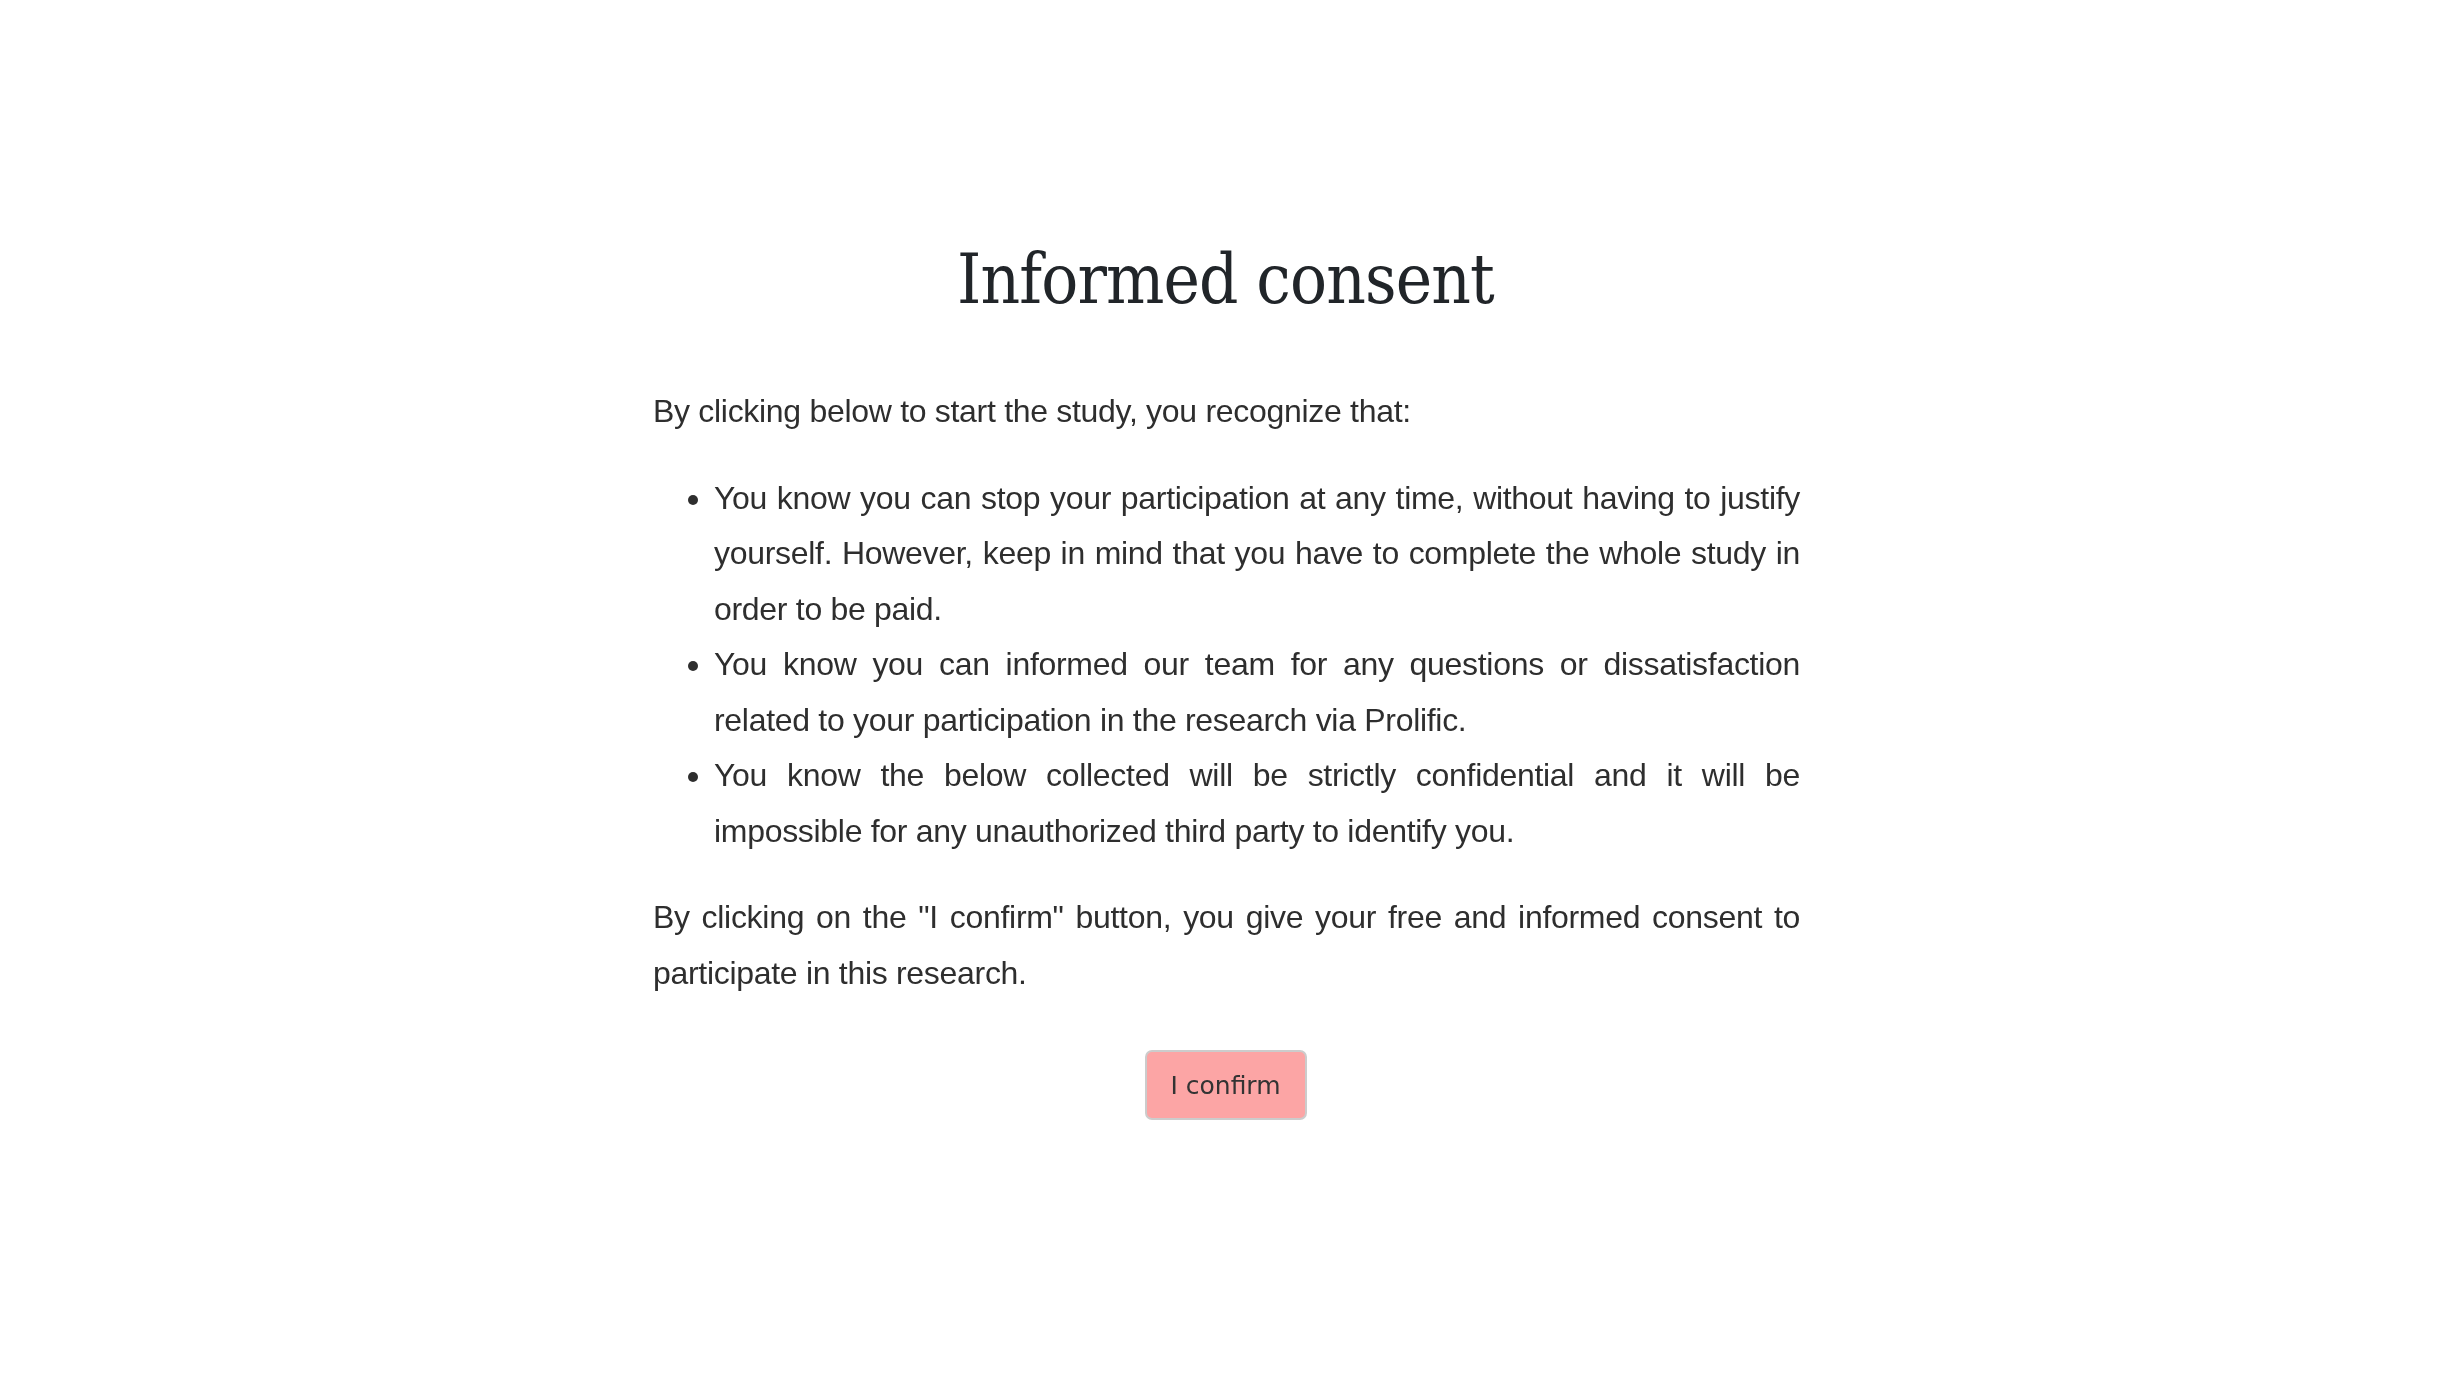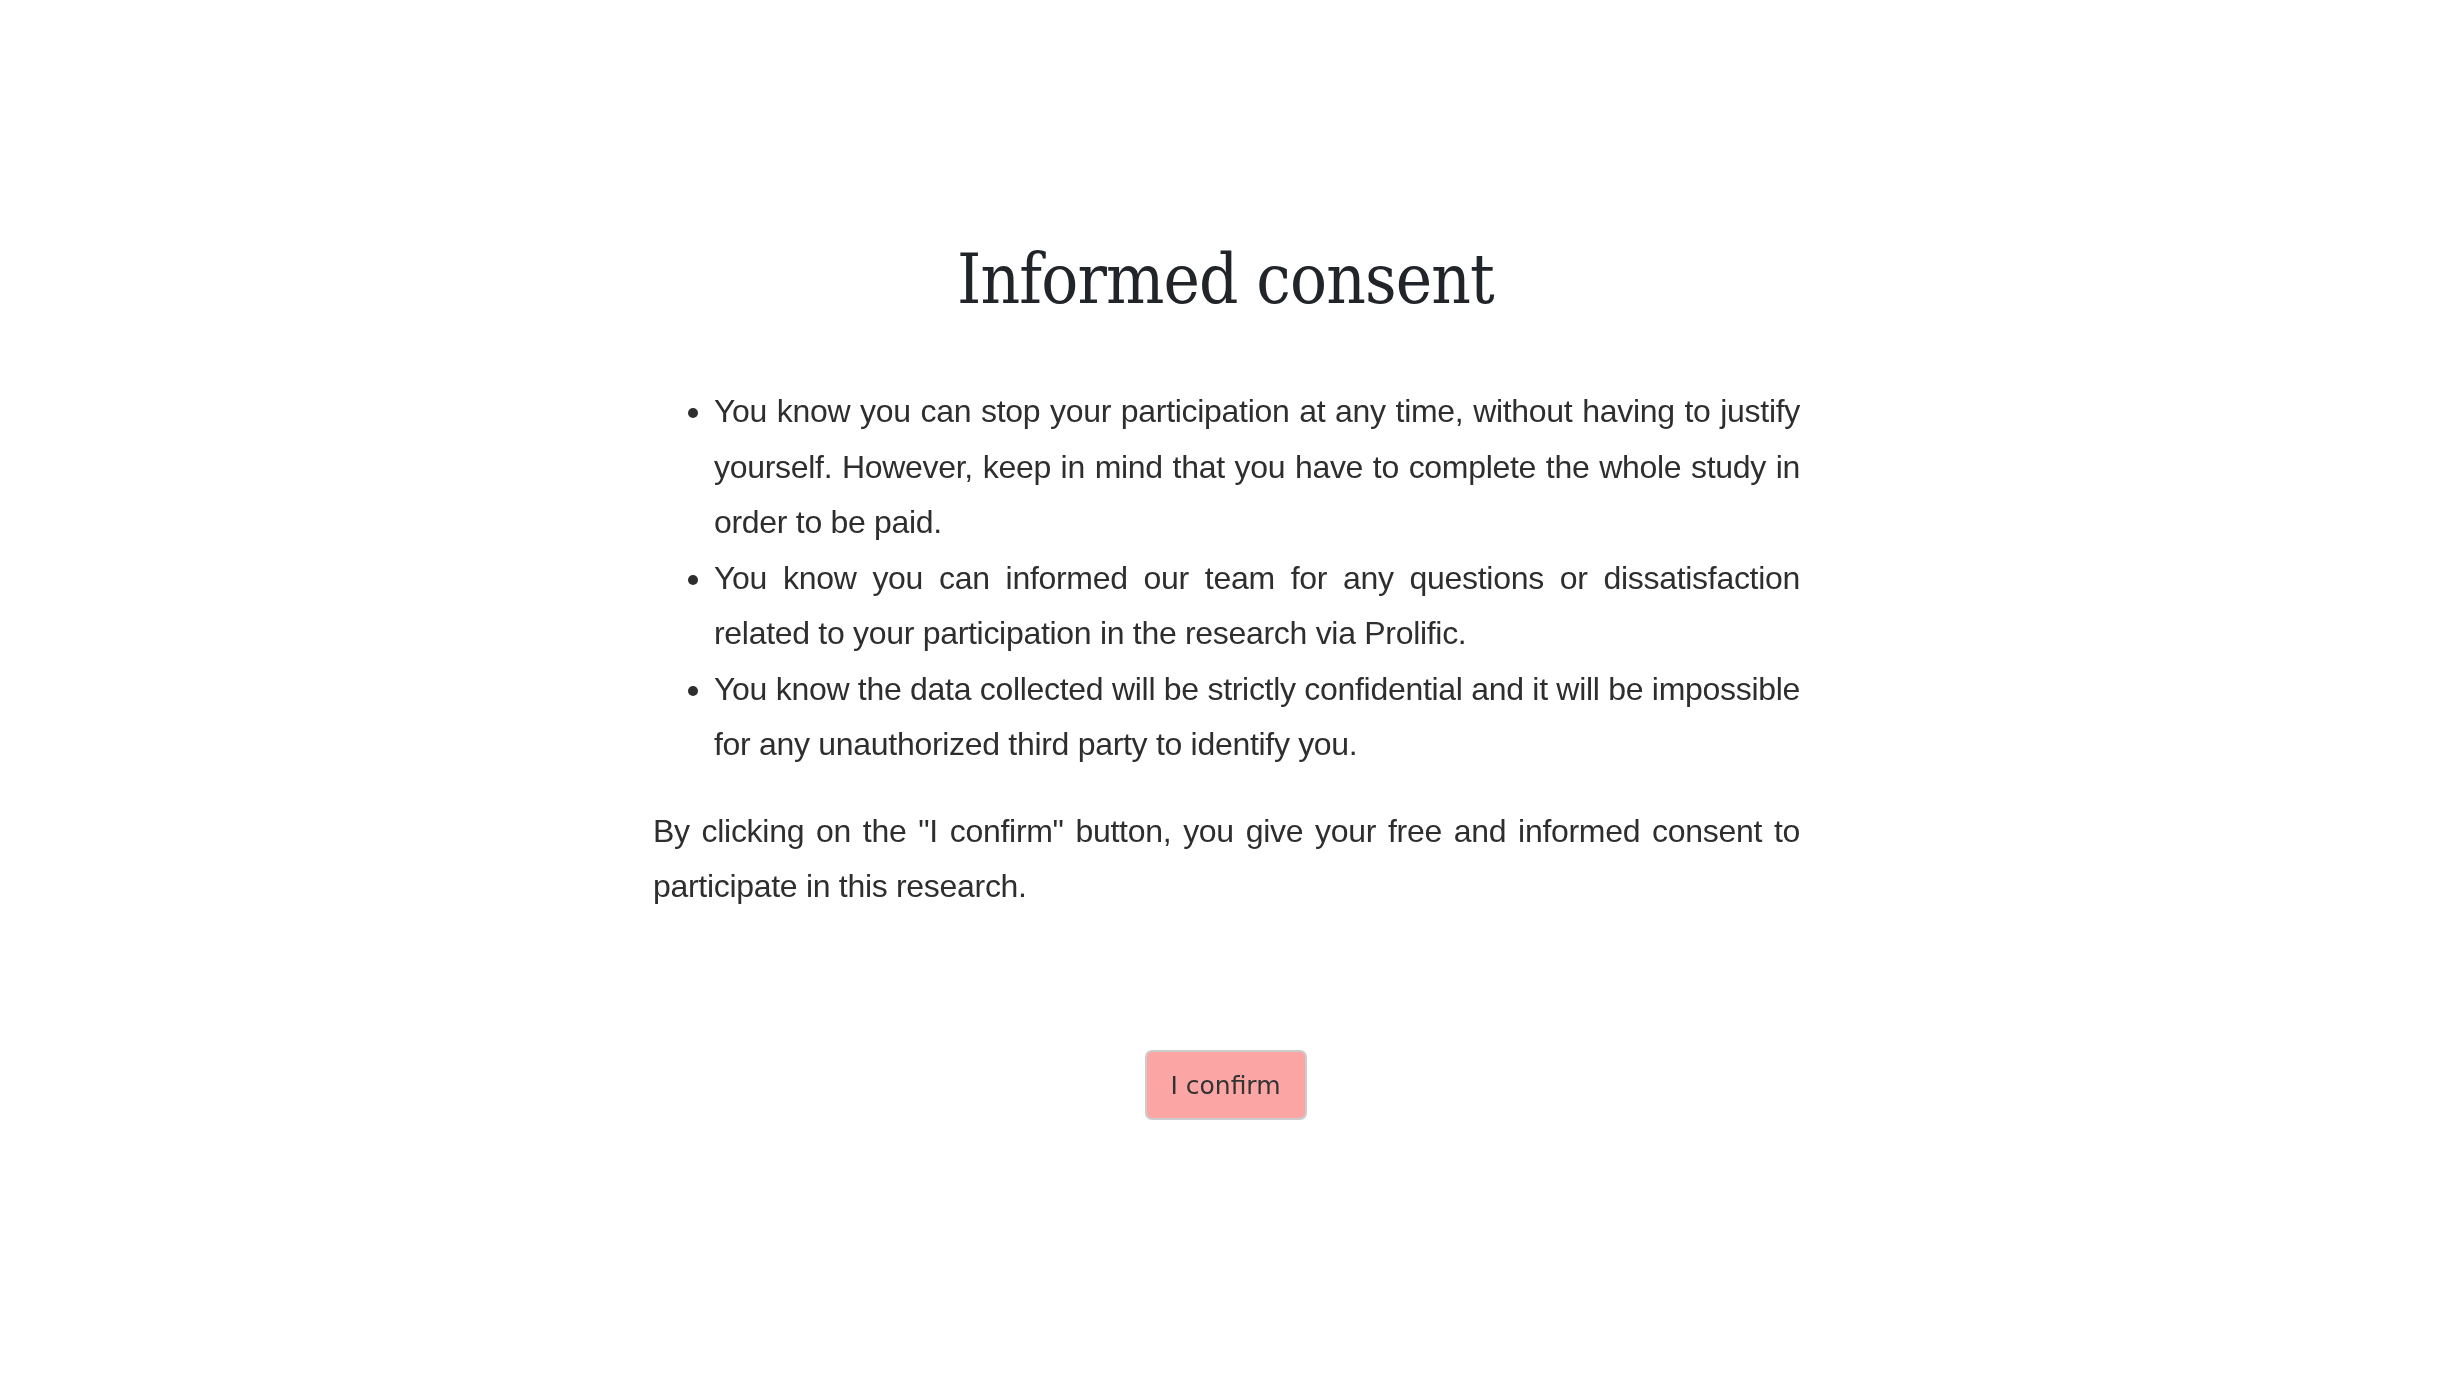--- a/index.html
+++ b/index.html
@@ -19,23 +19,24 @@
          border:2px solid #cccccc; border-radius:7px; background:#fca5a5;
          font-family:"DejaVu Sans", sans-serif; font-size:25px; color:#333;
          line-height:66px; cursor:pointer; }
 </style>
 </head>
 <body>
 
 <h1 class="title">Informed consent</h1>
 
 <div class="content">
+  <p class="intro">By clicking below to start the study, you recognize that:</p>
   <ul>
     <li>You know you can stop your participation at any time, without having to justify yourself. However, keep in mind that you have to complete the whole study in order to be paid.</li>
     <li>You know you can informed our team for any questions or dissatisfaction related to your participation in the research via Prolific.</li>
-    <li>You know the data collected will be strictly confidential and it will be impossible for any unauthorized third party to identify you.</li>
+    <li>You know the below collected will be strictly confidential and it will be impossible for any unauthorized third party to identify you.</li>
   </ul>
   <p>By clicking on the "I confirm" button, you give your free and informed consent to participate in this research.</p>
 </div>
 
 <div class="btn-wrap">
   <button class="btn">I confirm</button>
 </div>
 
 </body></html>

